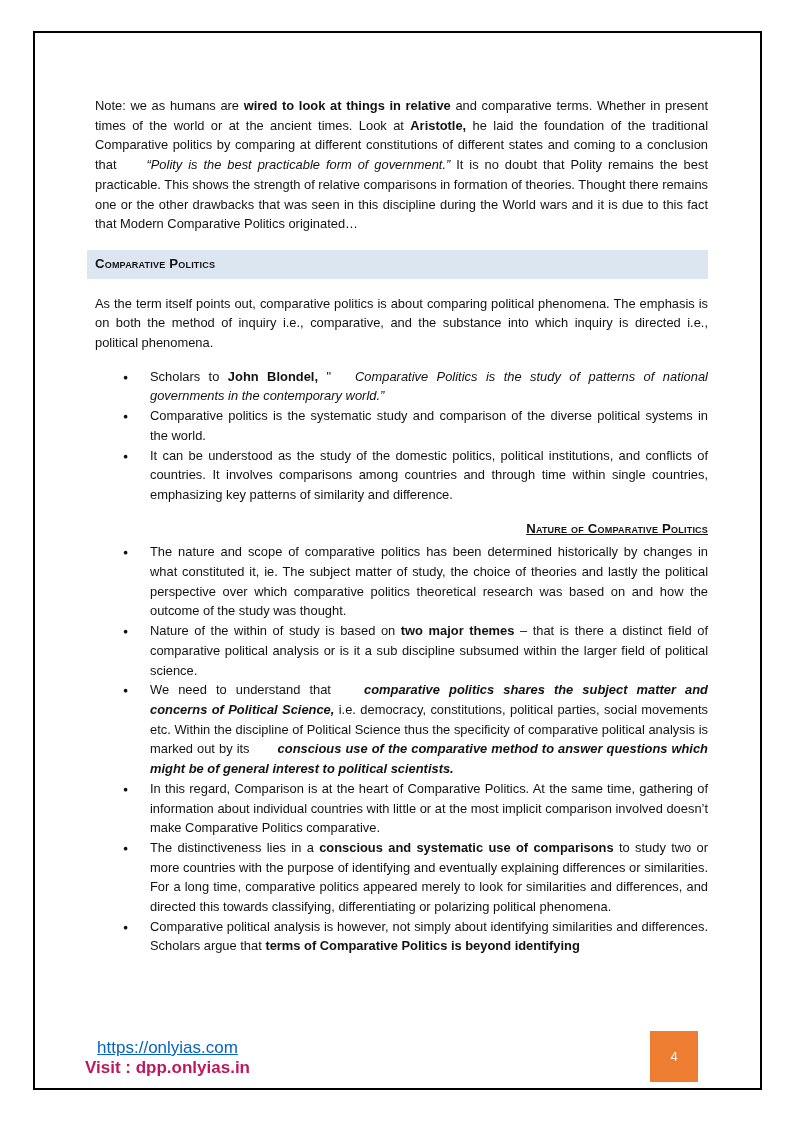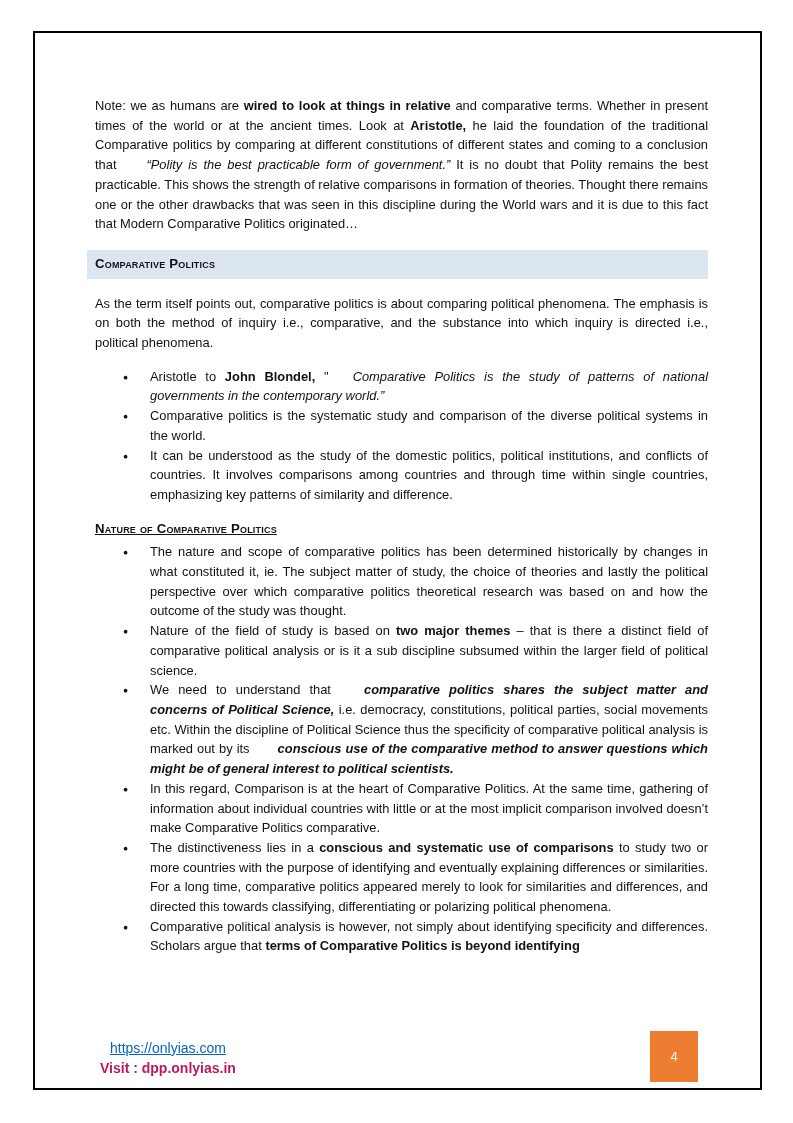--- a/index.html
+++ b/index.html
@@ -34,21 +34,21 @@
     font-weight: bold;
     font-size: 13.2px;
     text-align: left;
   }
   .sc { font-variant: small-caps; letter-spacing: 0.2px; }
   .subhead {
     margin: 14px 0 4px 0;
     font-size: 13.2px;
     font-weight: bold;
     text-decoration: underline;
-    text-align: left;
+    text-align: right;
   }
   ul.bullets {
     list-style: none;
     margin: 13px 0 0 26px;
     padding: 0;
   }
   ul.bullets.tight { margin-top: 2px; }
   ul.bullets li {
     position: relative;
     padding-left: 29px;
@@ -60,23 +60,22 @@
     font-size: 8.5px;
   }
   .b { font-weight: bold; }
   .i { font-style: italic; margin-left: 24px; }
   .footer {
     position: absolute;
     left: 50px; right: 133px; bottom: 10px;
     display: flex;
     justify-content: space-between;
     align-items: flex-start;
-    font-size: 14px;
+    font-size: 17px;
     line-height: 20px;
-    margin-left: 15px;
   }
   .footer-left { text-align: center; }
   .footer-right { text-align: right; font-weight: bold; }
   a.link { color: #0563c1; text-decoration: underline; cursor: pointer; }
   .visit { font-weight: bold; color: #be185d; }
   .page-num {
     position: absolute;
     right: 62px; bottom: 6px;
     width: 48px; height: 51px;
     background: #ed7d31;
@@ -93,34 +92,34 @@
 <div class="frame">
   <div class="content">
 
     <p class="para"><span>Note: we as humans are </span><span class="b">wired to look at things in relative</span><span> and comparative terms. Whether in present times of the world or at the ancient times. Look at </span><span class="b">Aristotle,</span><span> he laid the foundation of the traditional Comparative politics by comparing at different constitutions of different states and coming to a conclusion that </span><span class="i">“Polity is the best practicable form of government.”</span><span> It is no doubt that Polity remains the best practicable.  This shows the strength of relative comparisons in formation of theories. Thought there remains one or the other drawbacks that was seen in this discipline during the World wars and it is due to this fact that Modern Comparative Politics originated…</span></p>
 
     <div class="band sc">Comparative Politics</div>
 
     <p class="para"><span>As the term itself points out, comparative politics is about comparing political phenomena. The emphasis is on both the method of inquiry i.e., comparative, and the substance into which inquiry is directed i.e., political phenomena.</span></p>
 
     <ul class="bullets">
-      <li><span>Aristotle to </span><span class="b">John Blondel,</span><span> "</span><span class="i">Comparative Politics is the study of patterns of national governments in the contemporary world.”</span></li>
+      <li><span>Scholars to </span><span class="b">John Blondel,</span><span> "</span><span class="i">Comparative Politics is the study of patterns of national governments in the contemporary world.”</span></li>
       <li><span>Comparative politics is the systematic study and comparison of the diverse political systems in the world.</span></li>
       <li><span>It can be understood as the study of the domestic politics, political institutions, and conflicts of countries. It involves comparisons among countries and through time within single countries, emphasizing key patterns of similarity and difference.</span></li>
     </ul>
 
     <h3 class="subhead sc">Nature of Comparative Politics</h3>
 
     <ul class="bullets tight">
       <li><span>The nature and scope of comparative politics has been determined historically by changes in what constituted it, ie. The subject matter of study, the choice of theories and lastly the political perspective over which comparative politics theoretical research was based on and how the outcome of the study was thought.</span></li>
-      <li><span>Nature of the field of study is based on </span><span class="b">two major themes</span><span> – that is there a distinct field of comparative political analysis or is it a sub discipline subsumed within the larger field of political science.</span></li>
+      <li><span>Nature of the within of study is based on </span><span class="b">two major themes</span><span> – that is there a distinct field of comparative political analysis or is it a sub discipline subsumed within the larger field of political science.</span></li>
       <li><span>We need to understand that </span><span class="b i">comparative politics shares the subject matter and concerns of Political Science,</span><span> i.e. democracy, constitutions, political parties, social movements etc. Within the discipline of Political Science thus the specificity of comparative political analysis is marked out by its </span><span class="b i">conscious use of the comparative method to answer questions which might be of general interest to political scientists.</span></li>
       <li><span>In this regard, Comparison is at the heart of Comparative Politics. At the same time, gathering of information about individual countries with little or at the most implicit comparison involved doesn’t make Comparative Politics comparative.</span></li>
       <li><span>The distinctiveness lies in a </span><span class="b">conscious and systematic use of comparisons</span><span> to study two or more countries with the purpose of identifying and eventually explaining differences or similarities. For a long time, comparative politics appeared merely to look for similarities and differences, and directed this towards classifying, differentiating or polarizing political phenomena.</span></li>
-      <li><span>Comparative political analysis is however, not simply about identifying specificity and differences. Scholars argue that </span><span class="b">terms of Comparative Politics is beyond identifying</span></li>
+      <li><span>Comparative political analysis is however, not simply about identifying similarities and differences. Scholars argue that </span><span class="b">terms of Comparative Politics is beyond identifying</span></li>
     </ul>
 
   </div>
 
   <div class="footer">
     <div class="footer-left">
       <div><a class="link">https://onlyias.com</a></div>
       <div class="visit">Visit : dpp.onlyias.in</div>
     </div>
   </div>

